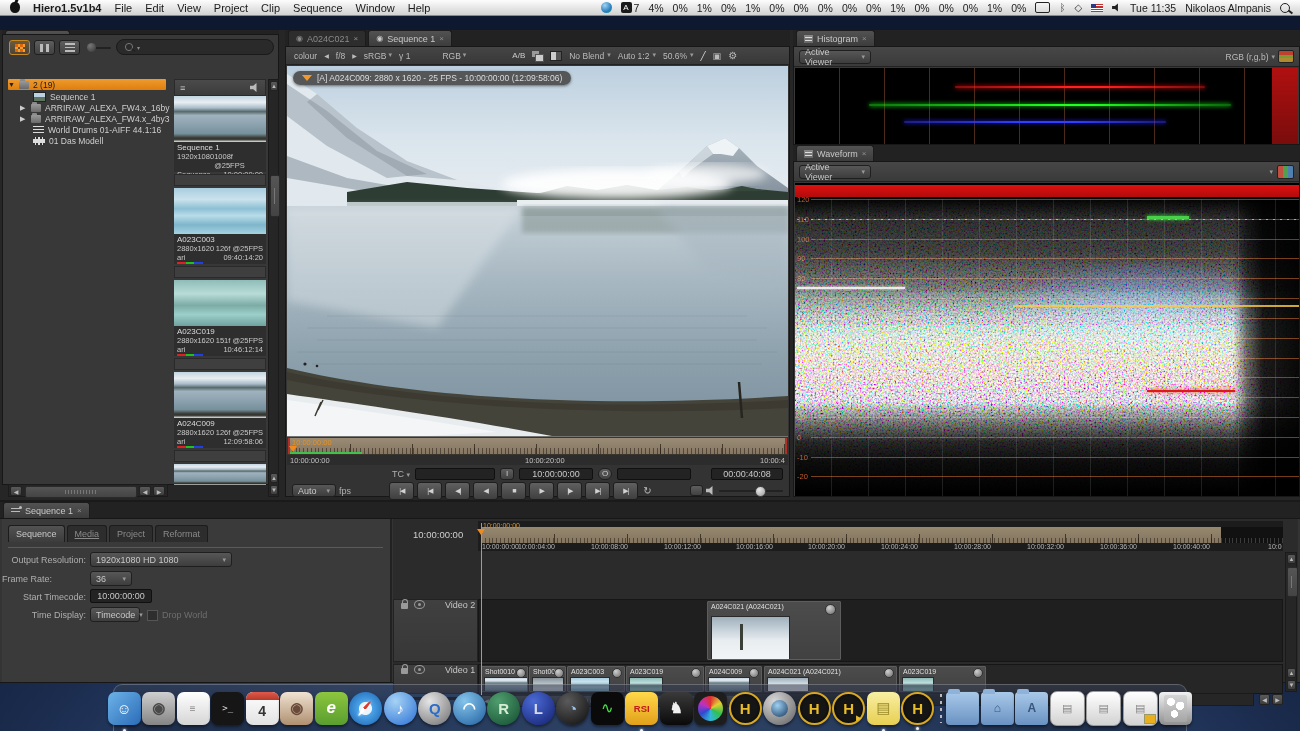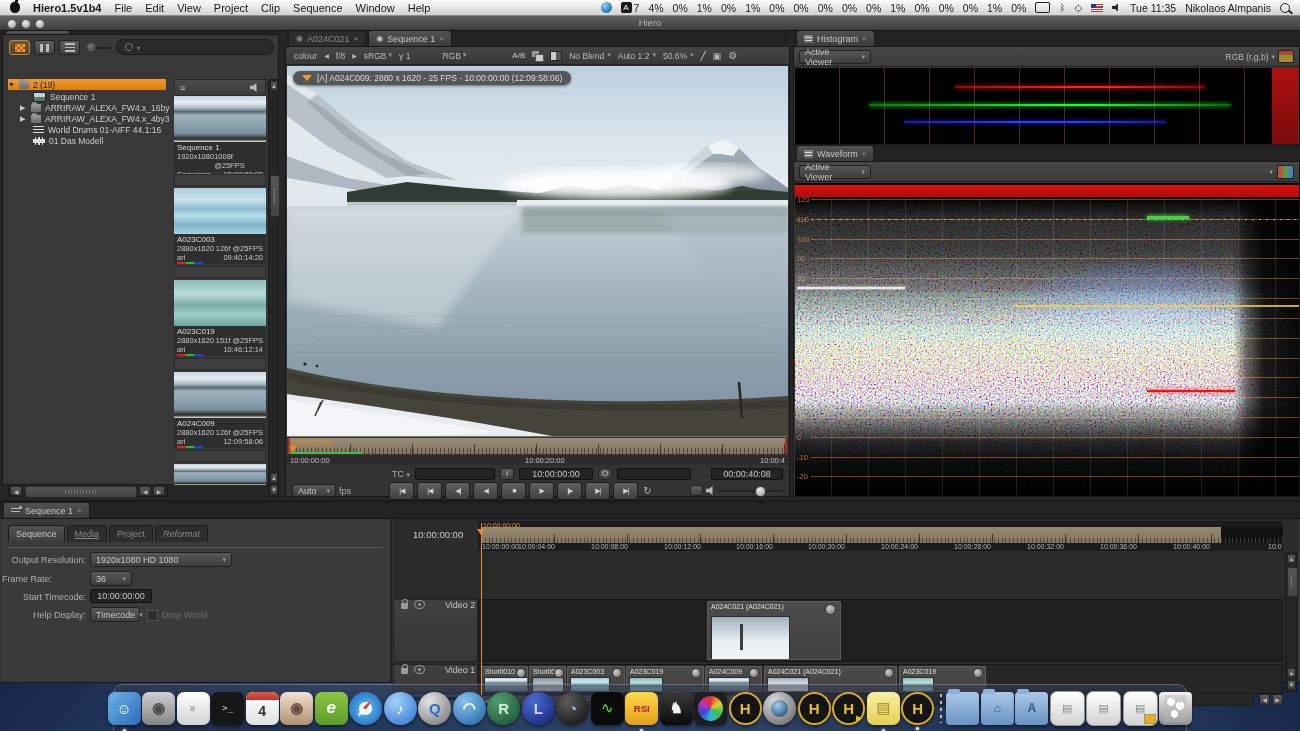--- a/index.html
+++ b/index.html
@@ -212,26 +212,20 @@
       <span style="color:#444;font-size:10px;font-family:'DejaVu Sans',sans-serif;">ᛒ</span>
       <span style="color:#333;font-size:10px;">◇</span>
       <span class="mb-flag"></span>
       <span class="spk"></span>
       <span>Tue 11:35</span>
       <span>Nikolaos Almpanis</span>
       <span class="mag"></span>
     </span>
   </div>
 
-  <div class="titlebar">
-    <span class="tl-btn" style="left:7px;"></span>
-    <span class="tl-btn" style="left:21px;"></span>
-    <span class="tl-btn" style="left:35px;"></span>
-    <span class="win-title">Hiero</span>
-  </div>
 
   <div class="app">
 
     <div class="tabstrip" style="left:2px;top:0;width:277px;height:16px;">
       <div class="tab">
         <span class="pageicon"></span>
         <span class="orange">Project</span>
         <span class="x">×</span>
       </div>
     </div>
@@ -646,36 +640,36 @@
         <span class="x">×</span>
       </div>
     </div>
     <div class="panel" style="left:0;top:488px;width:1300px;height:165px;background:#343434;border-left:none;border-right:none;">
 
       <div style="position:absolute;left:2px;top:0;width:390px;height:163px;background:#3a3a3a;border-right:2px solid #222;box-sizing:border-box;">
         <div style="position:absolute;left:6px;top:6px;display:flex;">
           <div class="tab" style="height:16px;">Sequence</div>
           <div class="tab inactive" style="height:16px;text-decoration:underline;">Media</div>
           <div class="tab inactive" style="height:16px;">Project</div>
-          <div class="tab inactive" style="height:16px;font-style:italic;">Reformat</div>
+          <div class="tab inactive" style="height:16px;">Reformat</div>
         </div>
         <div style="position:absolute;left:6px;top:28px;width:375px;height:1px;background:#5a5a5a;"></div>
         <div style="position:absolute;left:0;top:36px;width:84px;text-align:right;" class="lbl">Output Resolution:</div>
         <div class="dd" style="position:absolute;left:88px;top:33px;width:142px;height:15px;">
           <span>1920x1080 HD 1080</span>
             <span class="dda">▾</span>
         </div>
         <div style="position:absolute;left:0;top:55px;width:84px;text-align:left;" class="lbl">Frame Rate:</div>
         <div class="dd" style="position:absolute;left:88px;top:52px;width:42px;height:15px;">
           <span>36</span>
             <span class="dda">▾</span>
         </div>
         <div style="position:absolute;left:0;top:73px;width:84px;text-align:right;" class="lbl">Start Timecode:</div>
         <div class="tcfield" style="position:absolute;left:88px;top:70px;width:62px;height:14px;">10:00:00:00</div>
-        <div style="position:absolute;left:0;top:91px;width:84px;text-align:right;" class="lbl">Help Display:</div>
+        <div style="position:absolute;left:0;top:91px;width:84px;text-align:right;" class="lbl">Time Display:</div>
         <div class="dd" style="position:absolute;left:88px;top:88px;width:50px;height:15px;">
           <span>Timecode</span>
             <span class="dda">▾</span>
         </div>
         <span style="position:absolute;left:145px;top:91px;width:9px;height:9px;background:#2e2e2e;border:1px solid #555;"></span>
         <span style="position:absolute;left:160px;top:91px;font-size:9px;color:#6e6e6e;">Drop World</span>
       </div>
 
       <div style="position:absolute;left:393px;top:0;width:905px;height:163px;background:#2b2b2b;">
 

